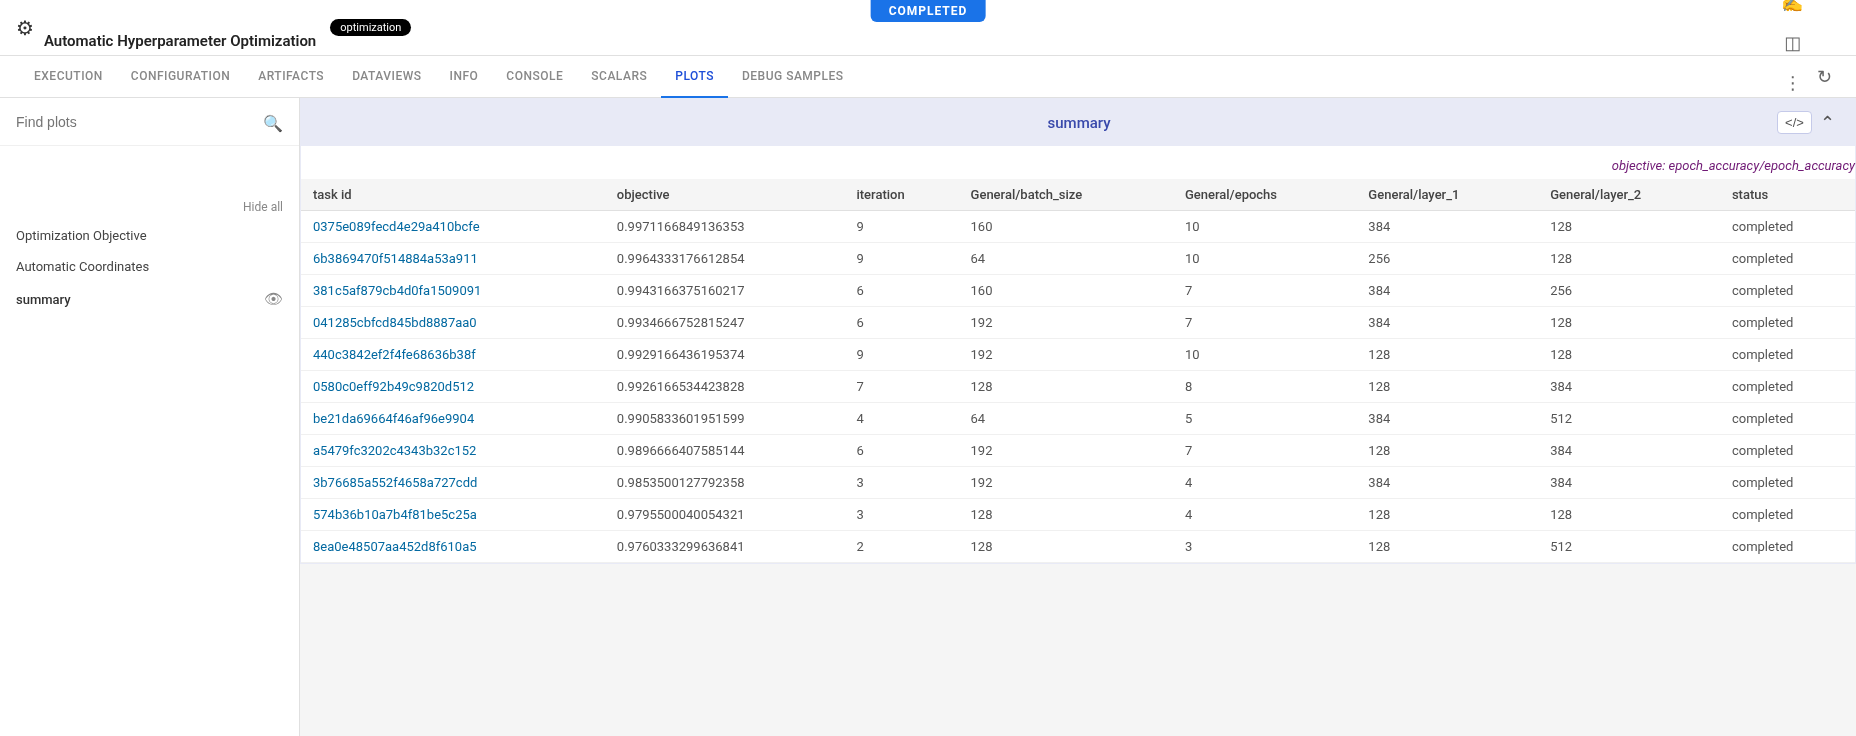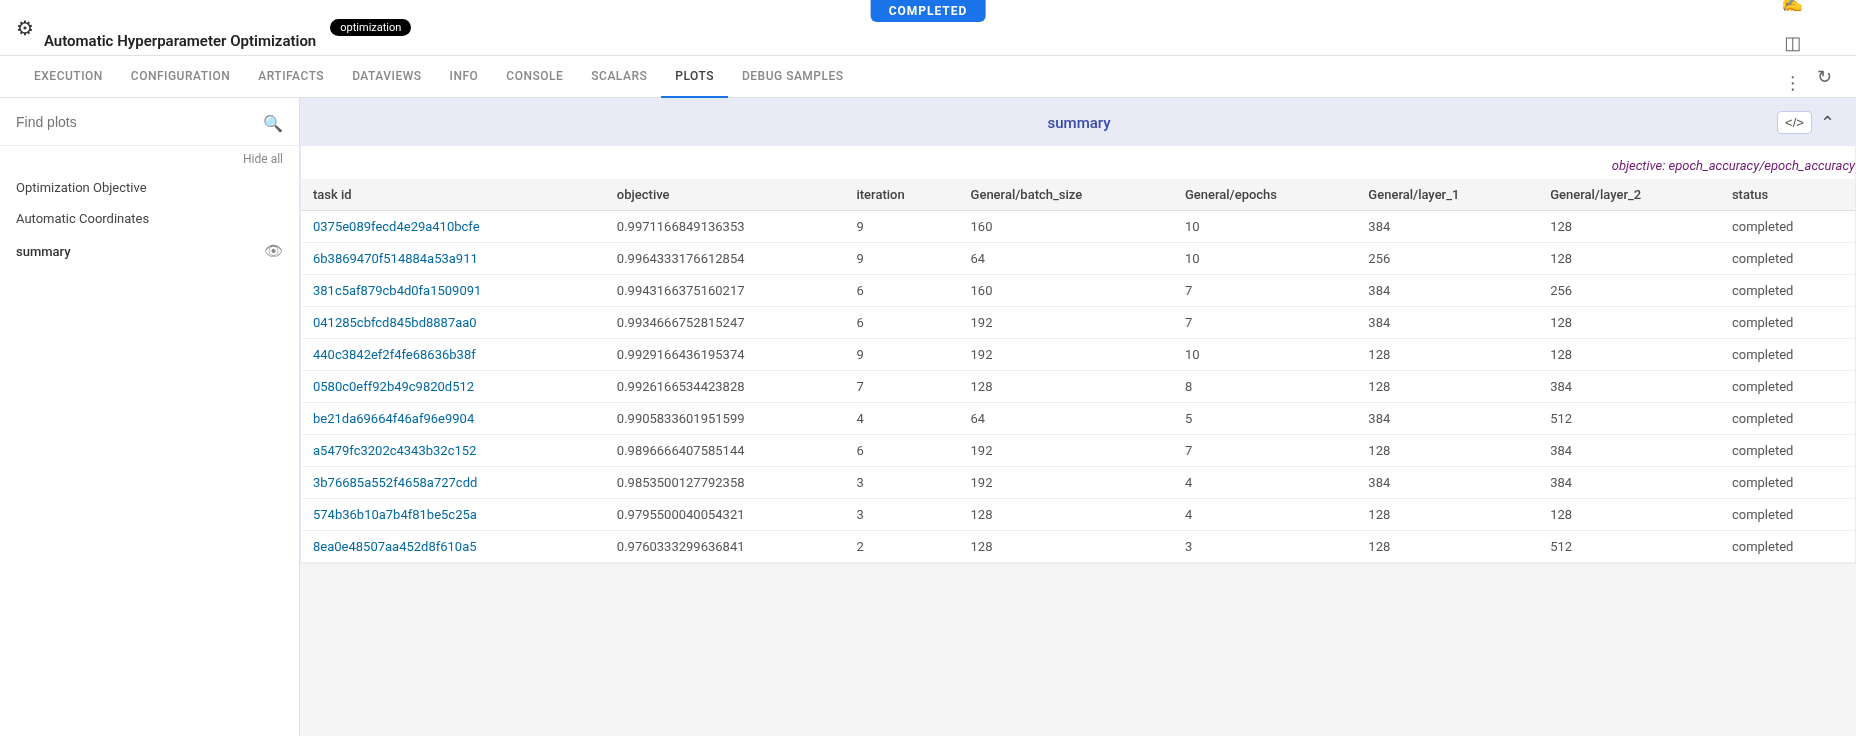--- a/index.html
+++ b/index.html
@@ -100,21 +100,21 @@
       padding: 0 14px;
       height: 42px;
       display: flex;
       align-items: center;
       cursor: pointer;
       text-transform: uppercase;
       border-bottom: 2px solid transparent;
       transition: color 0.2s;
     }
     .nav-tab.active {
-      color: #404040;
+      color: #1d4ed8;
       border-bottom: 2px solid #1a73e8;
     }
     .nav-tabs-right {
       margin-left: auto;
     }
 
     
     .main-layout {
       display: flex;
       height: calc(100vh - 98px);
@@ -147,20 +147,21 @@
       color: #1a73e8;
       font-size: 16px;
       cursor: pointer;
     }
     .sidebar-hide-all {
       text-align: right;
       padding: 6px 16px;
       font-size: 12px;
       color: #888;
       cursor: pointer;
+      margin-top: 48px;
     }
     .sidebar-section {
       padding: 8px 16px;
       font-size: 13px;
       color: #444;
       cursor: pointer;
       display: flex;
       align-items: center;
       justify-content: space-between;
     }

